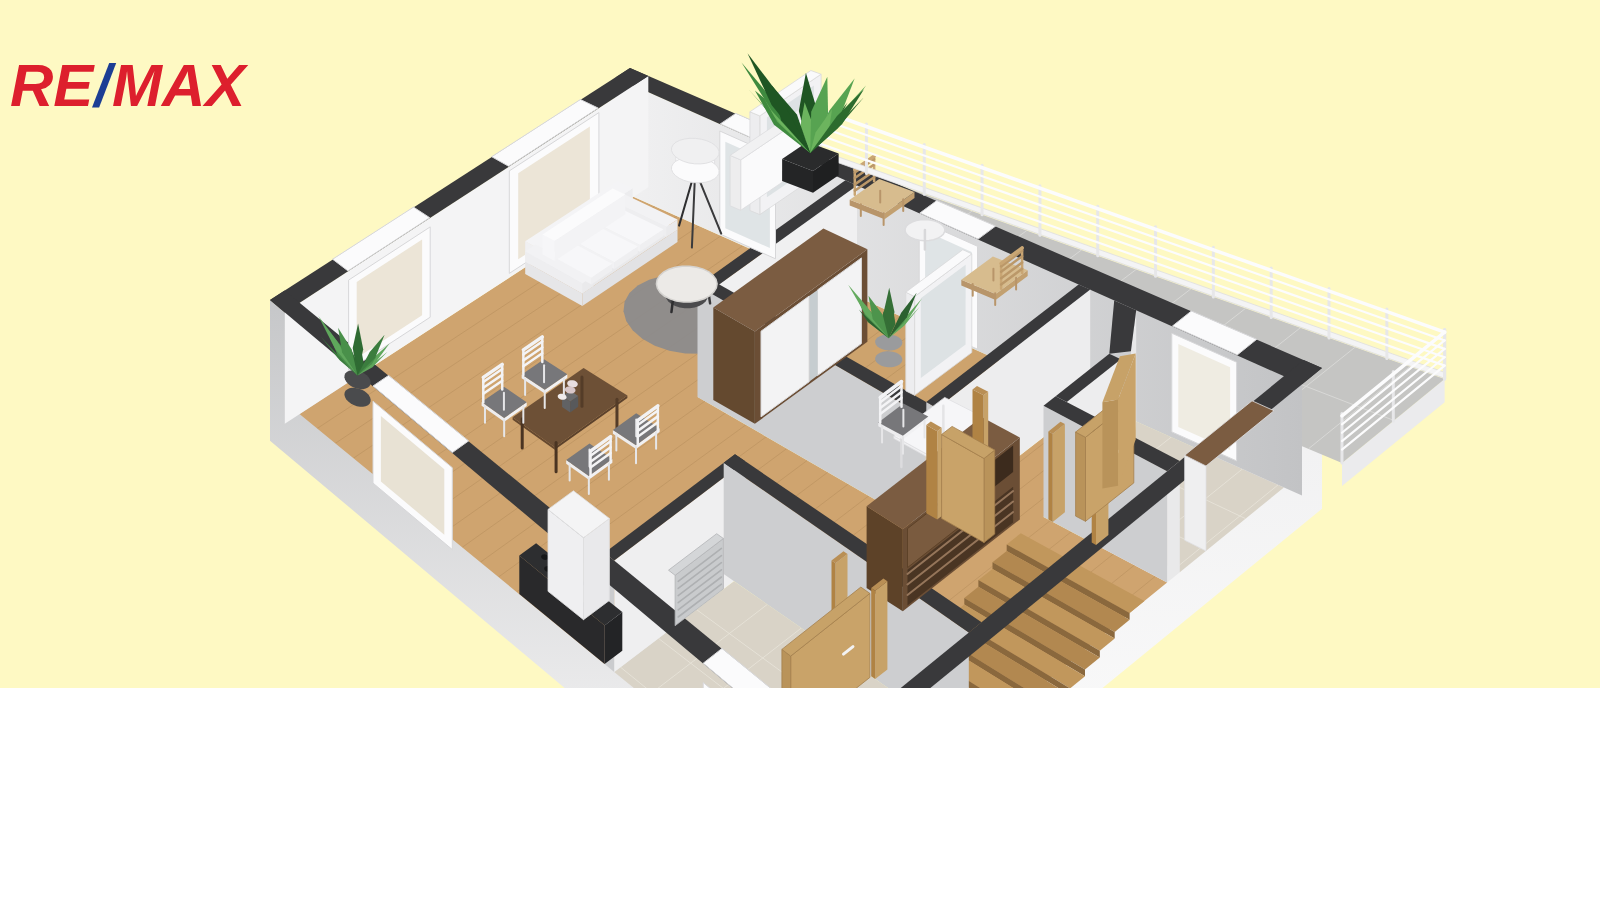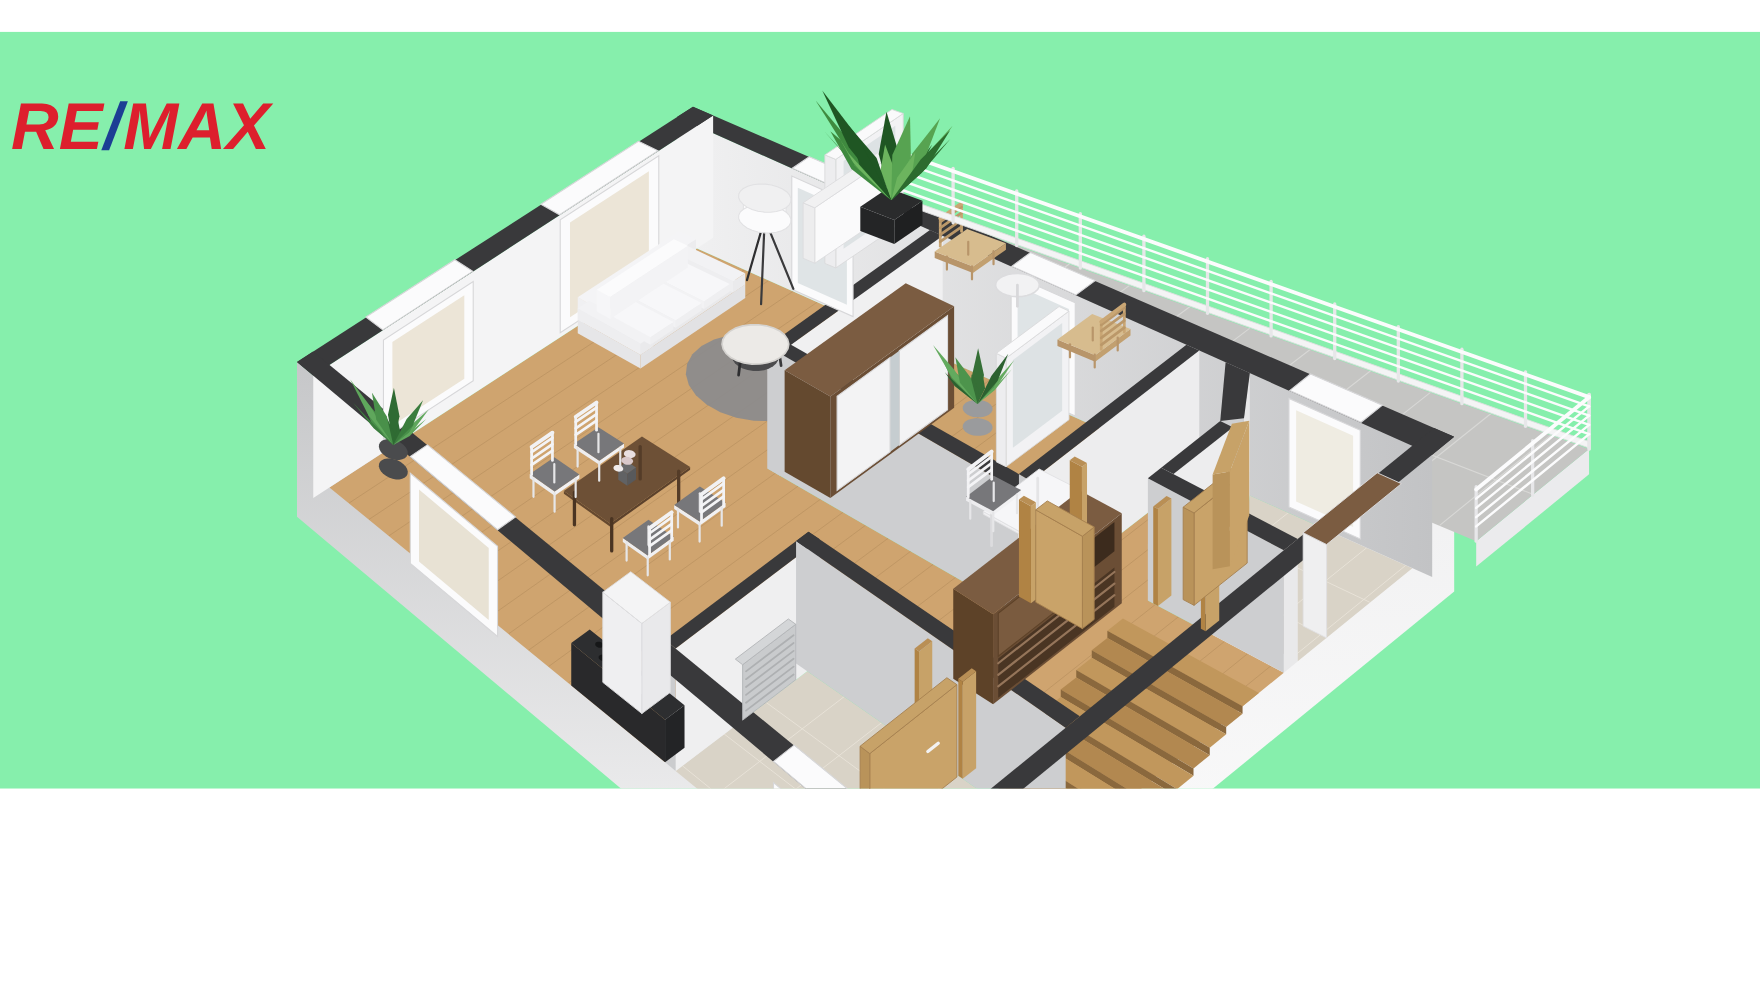--- a/index.html
+++ b/index.html
@@ -1,17 +1,17 @@
 <!DOCTYPE html>
 <html><head>
 <meta charset="utf-8">
 <style>
   html,body{margin:0;padding:0;background:#ffffff;}
-  .stage{position:relative;width:1600px;height:688px;background:#86efac;overflow:hidden;
-         font-family:"Liberation Sans",sans-serif;margin-top:29px;}
+  .stage{position:relative;width:1600px;height:688px;background:#fef9c3;overflow:hidden;
+         font-family:"Liberation Sans",sans-serif;}
   .logo{position:absolute;left:10px;top:56px;font-style:italic;font-weight:bold;
         font-size:60px;letter-spacing:0px;line-height:1;user-select:none;}
   .logo .re,.logo .max{font-weight:bold;}
   .logo .slash{font-weight:bold;padding:0 1px;}
   svg{position:absolute;left:0;top:0;}
 </style>
 </head>
 <body>
 
 <div class="stage">

